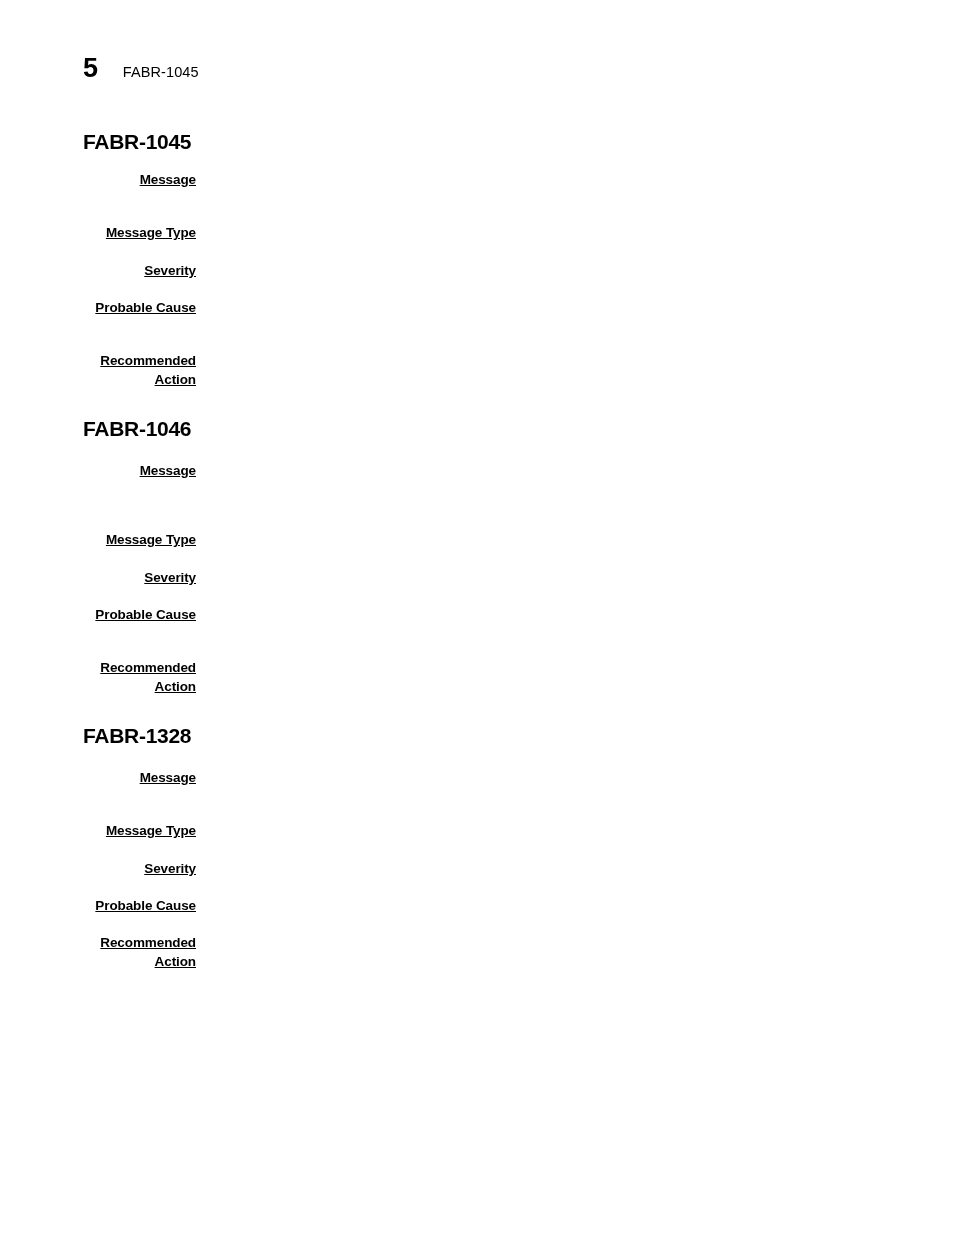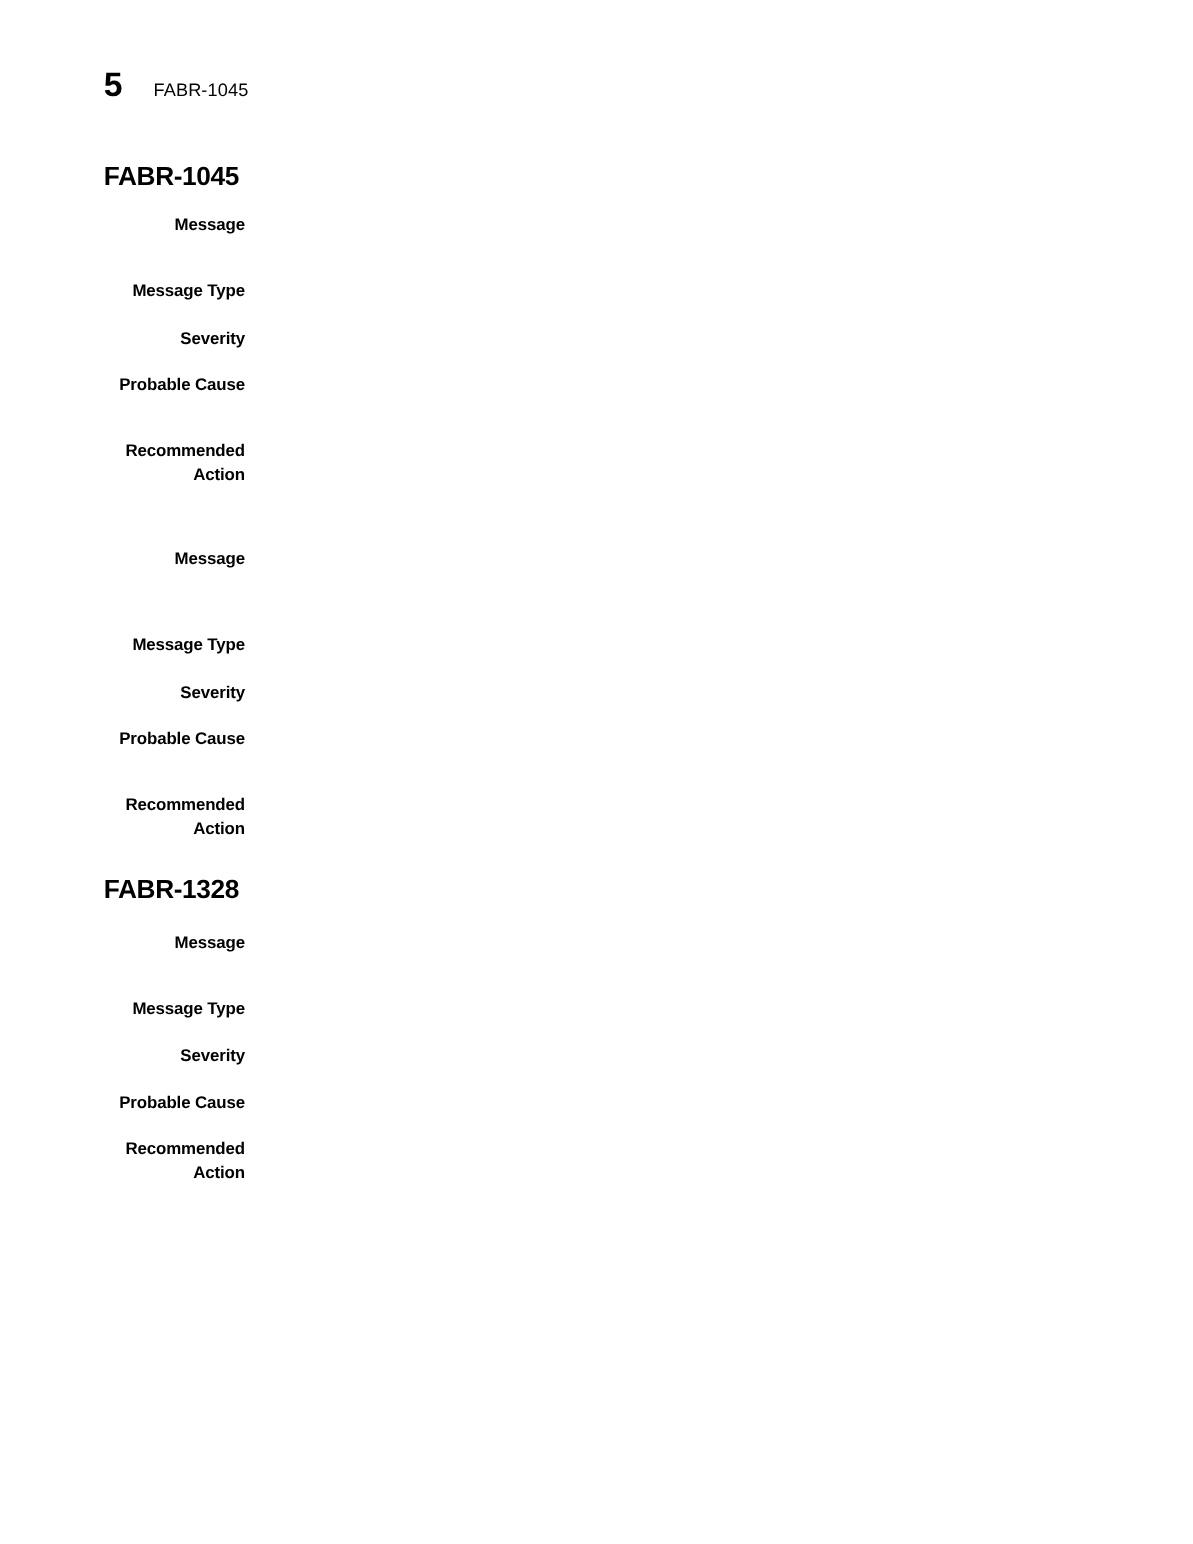--- a/index.html
+++ b/index.html
@@ -66,20 +66,21 @@
   }
 
   
   .field-rows {
     margin: 0;
     padding: 0;
   }
   .field-row {
     display: flex;
     align-items: flex-end;
+    text-decoration: underline;
   }
   .field-label {
     width: 113px;
     flex: 0 0 113px;
     text-align: right;
     font-size: 13.5px;
     font-weight: bold;
     line-height: 19px;
     letter-spacing: -0.1px;
     color: #000000;
@@ -155,20 +156,21 @@
 Action</div>
           <div class="field-value"></div>
         </div>
 
       </div>
     </section>
 
     <div class="gap-section"></div>
 
     <section class="msg-section">
+      <h2 class="section-heading">FABR-1046</h2>
 
       <div class="gap-head" style="height:20px"></div>
 
       <div class="field-rows">
 
         <div class="field-row">
           <div class="field-label">Message</div>
           <div class="field-value"></div>
         </div>
 

